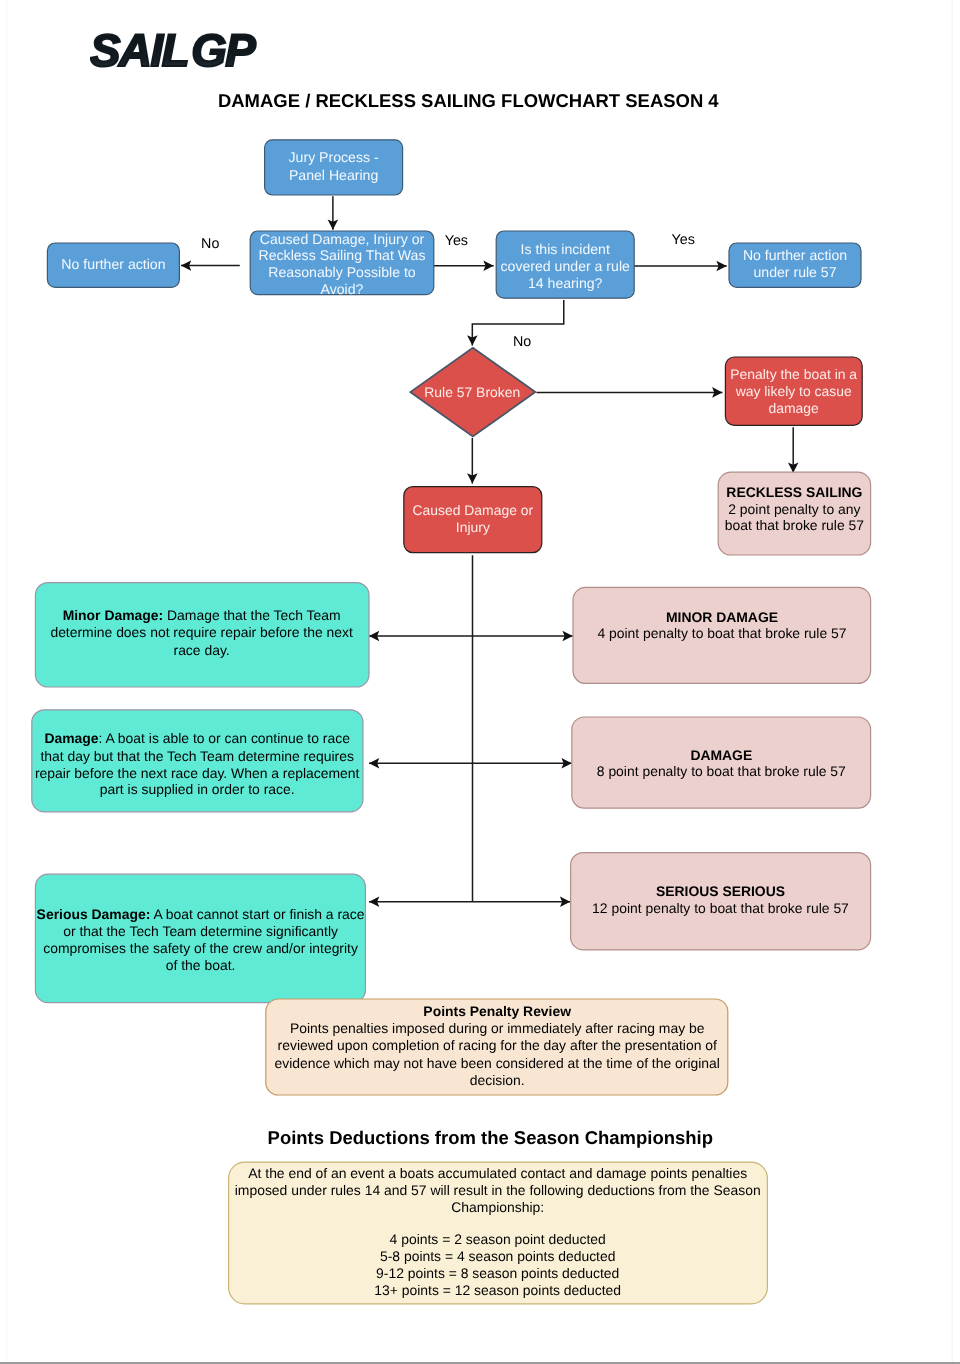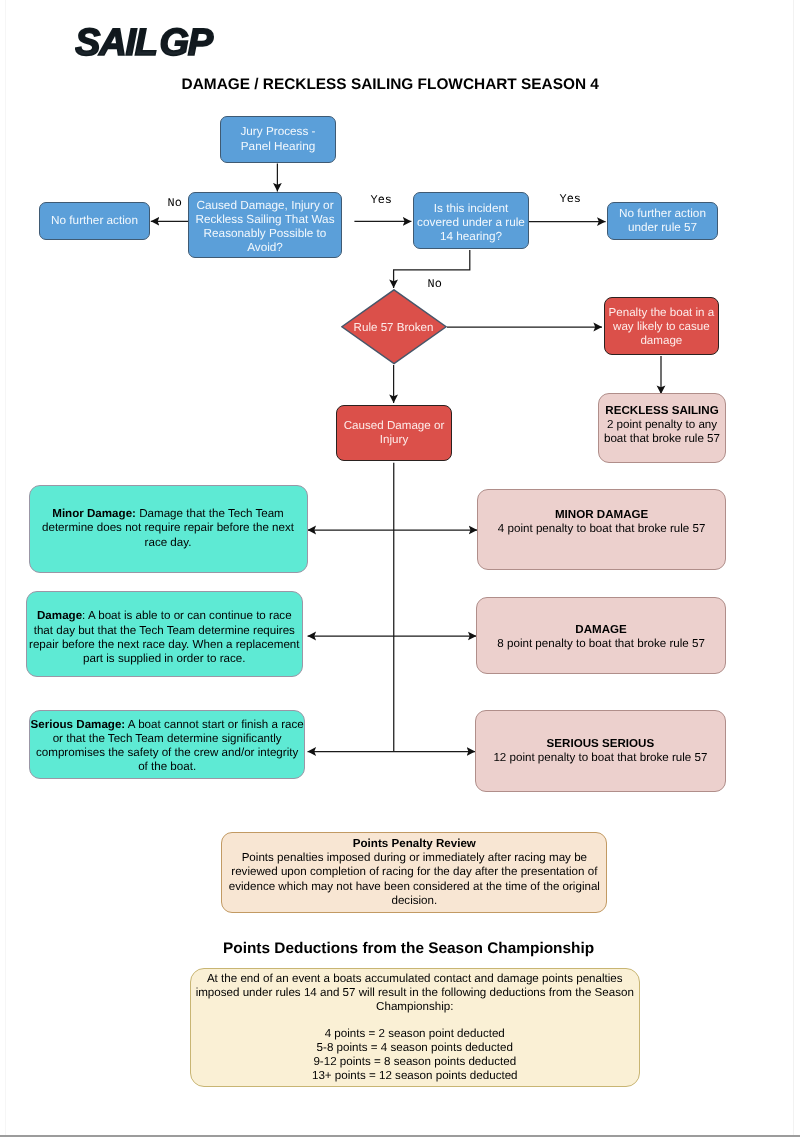--- a/index.html
+++ b/index.html
@@ -38,21 +38,21 @@
   .cream{background:#f8e6d3;border:1px solid #c29a63;border-radius:11px;
          color:#000;font-size:11.6px;line-height:14.2px;}
   .cream2{background:#faf0d5;border:1px solid #c8b573;border-radius:14px;
          color:#000;font-size:11.6px;line-height:14.2px;}
 
   #diamond{position:absolute;left:340.6px;top:289.25px;width:105.9px;height:75.5px;}
   #diamond .lbl{position:absolute;left:0;top:0;width:105.9px;height:75.5px;
       display:flex;align-items:center;justify-content:center;
       color:#fdebe9;font-size:11.6px;}
 
-  .elabel{position:absolute;font-size:11.9px;color:#000;text-align:center;font-family:Liberation Mono, monospace;}
+  .elabel{position:absolute;font-size:11.9px;color:#000;text-align:center;}
   svg.edges{position:absolute;left:0;top:0;width:800px;height:1137px;
             overflow:visible;}
   b{font-weight:bold;}
 </style>
 </head>
 <body>
 
 <div class="page">
 
   <div class="page-edge-bottom"></div>
@@ -106,21 +106,21 @@
   <div class="elabel" style="left:167.6px;top:196.2px;text-align:left">No</div>
   <div class="elabel" style="left:370.6px;top:192.8px;text-align:left">Yes</div>
   <div class="elabel" style="left:559.6px;top:192.4px;text-align:left">Yes</div>
   <div class="elabel" style="left:427.5px;top:276.7px;text-align:left">No</div>
 
   <div class="node blue" style="left:220px;top:116px;width:116px;height:47px">
     <span class="tx" style="white-space:pre-line">Jury Process -
 Panel Hearing</span>
     </div>
 
-  <div class="node blue" style="left:188px;top:192px;width:154px;height:66px;padding-top:4px">
+  <div class="node blue" style="left:208px;top:192px;width:154px;height:54px;padding-top:4px">
     <span class="tx">Caused Damage, Injury or Reckless Sailing That Was Reasonably Possible to Avoid?</span>
     </div>
 
   <div class="node blue" style="left:39px;top:202px;width:111px;height:38px">
     <span class="tx">No further action</span>
     </div>
 
   <div class="node blue" style="left:413px;top:192.3px;width:116px;height:57px;padding-top:4px">
     <span class="tx">Is this incident covered under a rule 14 hearing?</span>
     </div>
@@ -149,21 +149,21 @@
     </div>
 
   <div class="node purple" style="left:28.5px;top:484.5px;width:279px;height:88px;padding:0 1px 0 1px">
     <span class="tx"><b>Minor Damage:</b><span> Damage that the Tech Team determine does not require repair before the next race day.</span></span>
     </div>
 
   <div class="node purple" style="left:25.8px;top:591px;width:277px;height:85.5px;padding:7.6px 0 0 0">
     <span class="tx"><b>Damage</b><span>:  A boat is able to or can continue to race that day but that the Tech Team determine requires repair before the next race day. When a replacement part is supplied in order to race.</span></span>
     </div>
 
-  <div class="node purple" style="left:28.9px;top:710px;width:276.5px;height:69px;padding:3.6px 0 0 0">
+  <div class="node purple" style="left:28.9px;top:728px;width:276.5px;height:108px;padding:3.6px 0 0 0">
     <span class="tx"><b>Serious Damage:</b><span> A boat cannot start or finish a race or that the Tech Team determine significantly compromises the safety of the crew and/or integrity of the boat.</span></span>
     </div>
 
   <div class="node pink" style="left:477.3px;top:489.2px;width:248.7px;height:81px;padding-bottom:15px">
     <span class="tx"><b>MINOR DAMAGE</b><br><span>4 point penalty to boat that broke rule 57</span></span>
     </div>
 
   <div class="node pink" style="left:476.1px;top:596.8px;width:250px;height:77.1px;padding-top:4px">
     <span class="tx"><b>DAMAGE</b><br><span>8 point penalty to boat that broke rule 57</span></span>
     </div>

